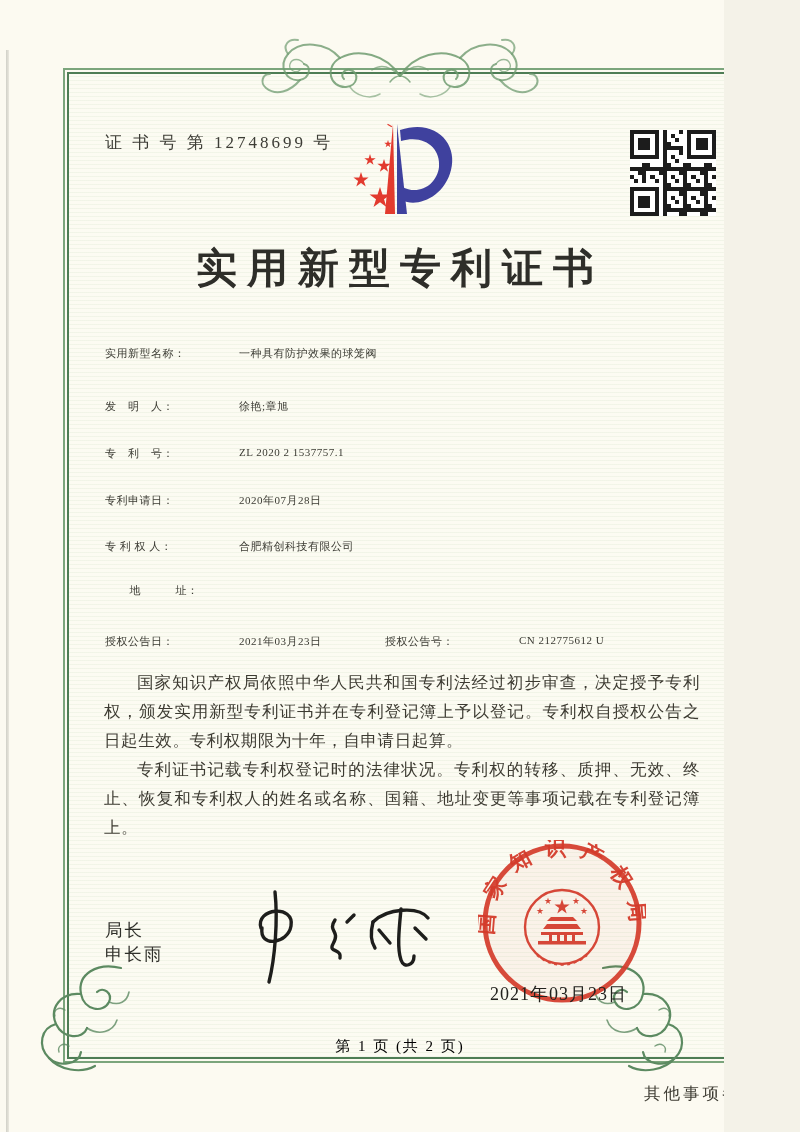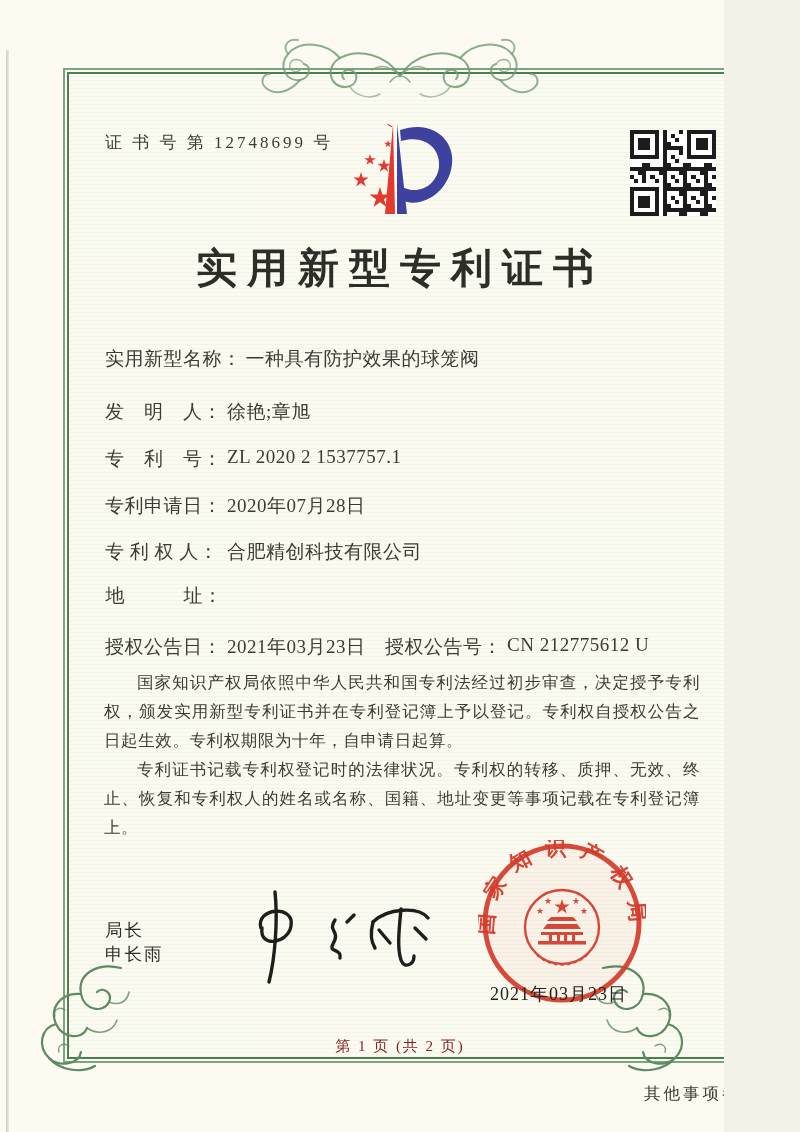--- a/index.html
+++ b/index.html
@@ -39,23 +39,23 @@
   .logo{ position:absolute; left:338px; top:110px; width:120px; height:118px; }
   .qr{ position:absolute; left:630px; top:130px; width:86px; height:86px; }
 
   .title{
     position:absolute; left:0; top:241px; width:800px;
     text-align:center; font-size:41px; font-weight:700;
     letter-spacing:10px; color:#2e2e29;
   }
 
   .fields{ position:absolute; left:105px; top:346px; width:600px; color:#3b3b33; }
-  .row{ position:absolute; left:0; font-size:19px; letter-spacing:.5px; display:flex; }
+  .row{ position:absolute; left:0; font-size:11px; letter-spacing:.5px; display:flex; }
   .row .lbl{ flex:0 0 118px; white-space:nowrap; }
-  .row .val{ margin-left:4px; max-width:478px; }
+  .row .val{ margin-left:16px; max-width:478px; }
   .r0{ top:0; }   .r1{ top:53px; } .r2{ top:100px; } .r3{ top:147px; }
   .r4{ top:193px; } .r5{ top:237px;text-align:center; } .r6{ top:288px; }
   .grant2{ position:absolute; left:280px; top:0; display:flex; white-space:nowrap; }
 
   .paras{
     position:absolute; left:104px; top:668px; width:596px;
     font-size:16.5px; line-height:29px; color:#3d3b32;
     letter-spacing:.6px; text-align:justify;
   }
   .paras p{ text-indent:2em; }
@@ -65,21 +65,21 @@
   .signature{ position:absolute; left:215px; top:882px; width:230px; height:115px; }
 
   .seal{ position:absolute; left:478px; top:840px; width:168px; height:166px; }
   .seal-date{
     position:absolute; left:490px; top:982px; font-size:18px;
     color:#22221e; letter-spacing:1px; z-index:3;
   }
 
   .page-num{
     position:absolute; left:0; top:1037px; width:800px; text-align:center;
-    font-size:15px; color:#7f1d1d; letter-spacing:2px;
+    font-size:15px; color:#000000; letter-spacing:2px;
   }
   .back-note{
     position:absolute; left:0; top:1083px; width:800px; text-align:right;
     font-size:16.5px; color:#3d3b32; letter-spacing:3px;
   }
   svg{ display:block; width:100%; height:100%; }
 </style>
 </head>
 <body>
 

